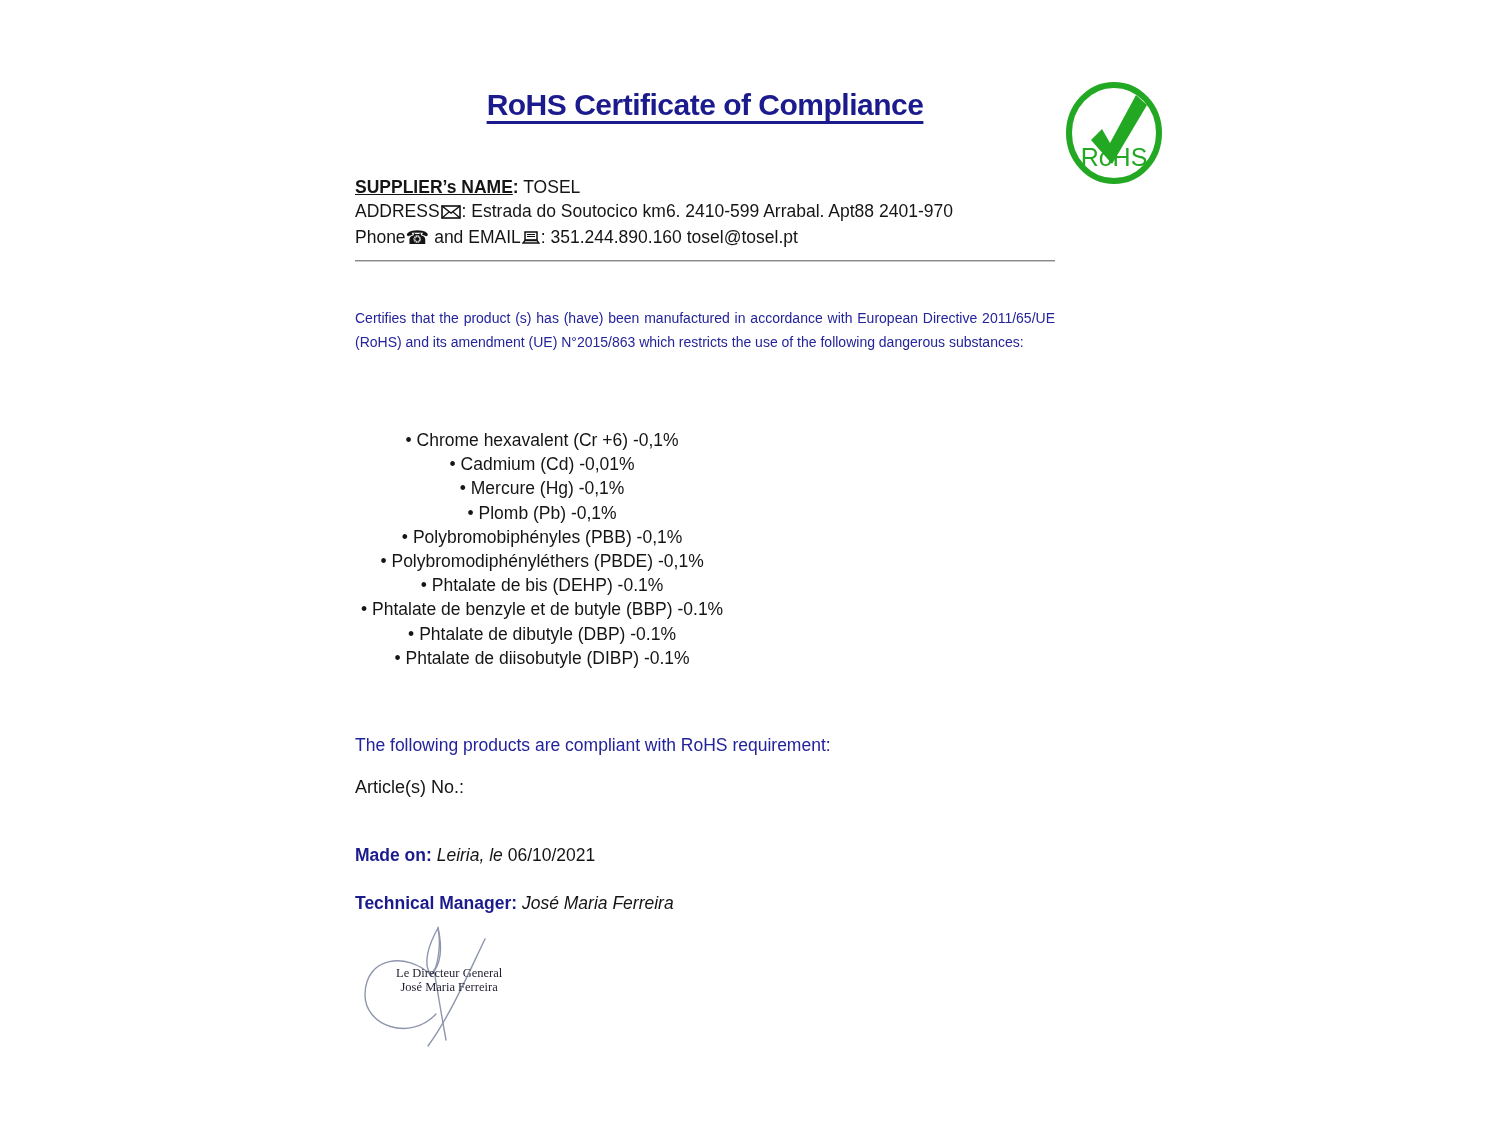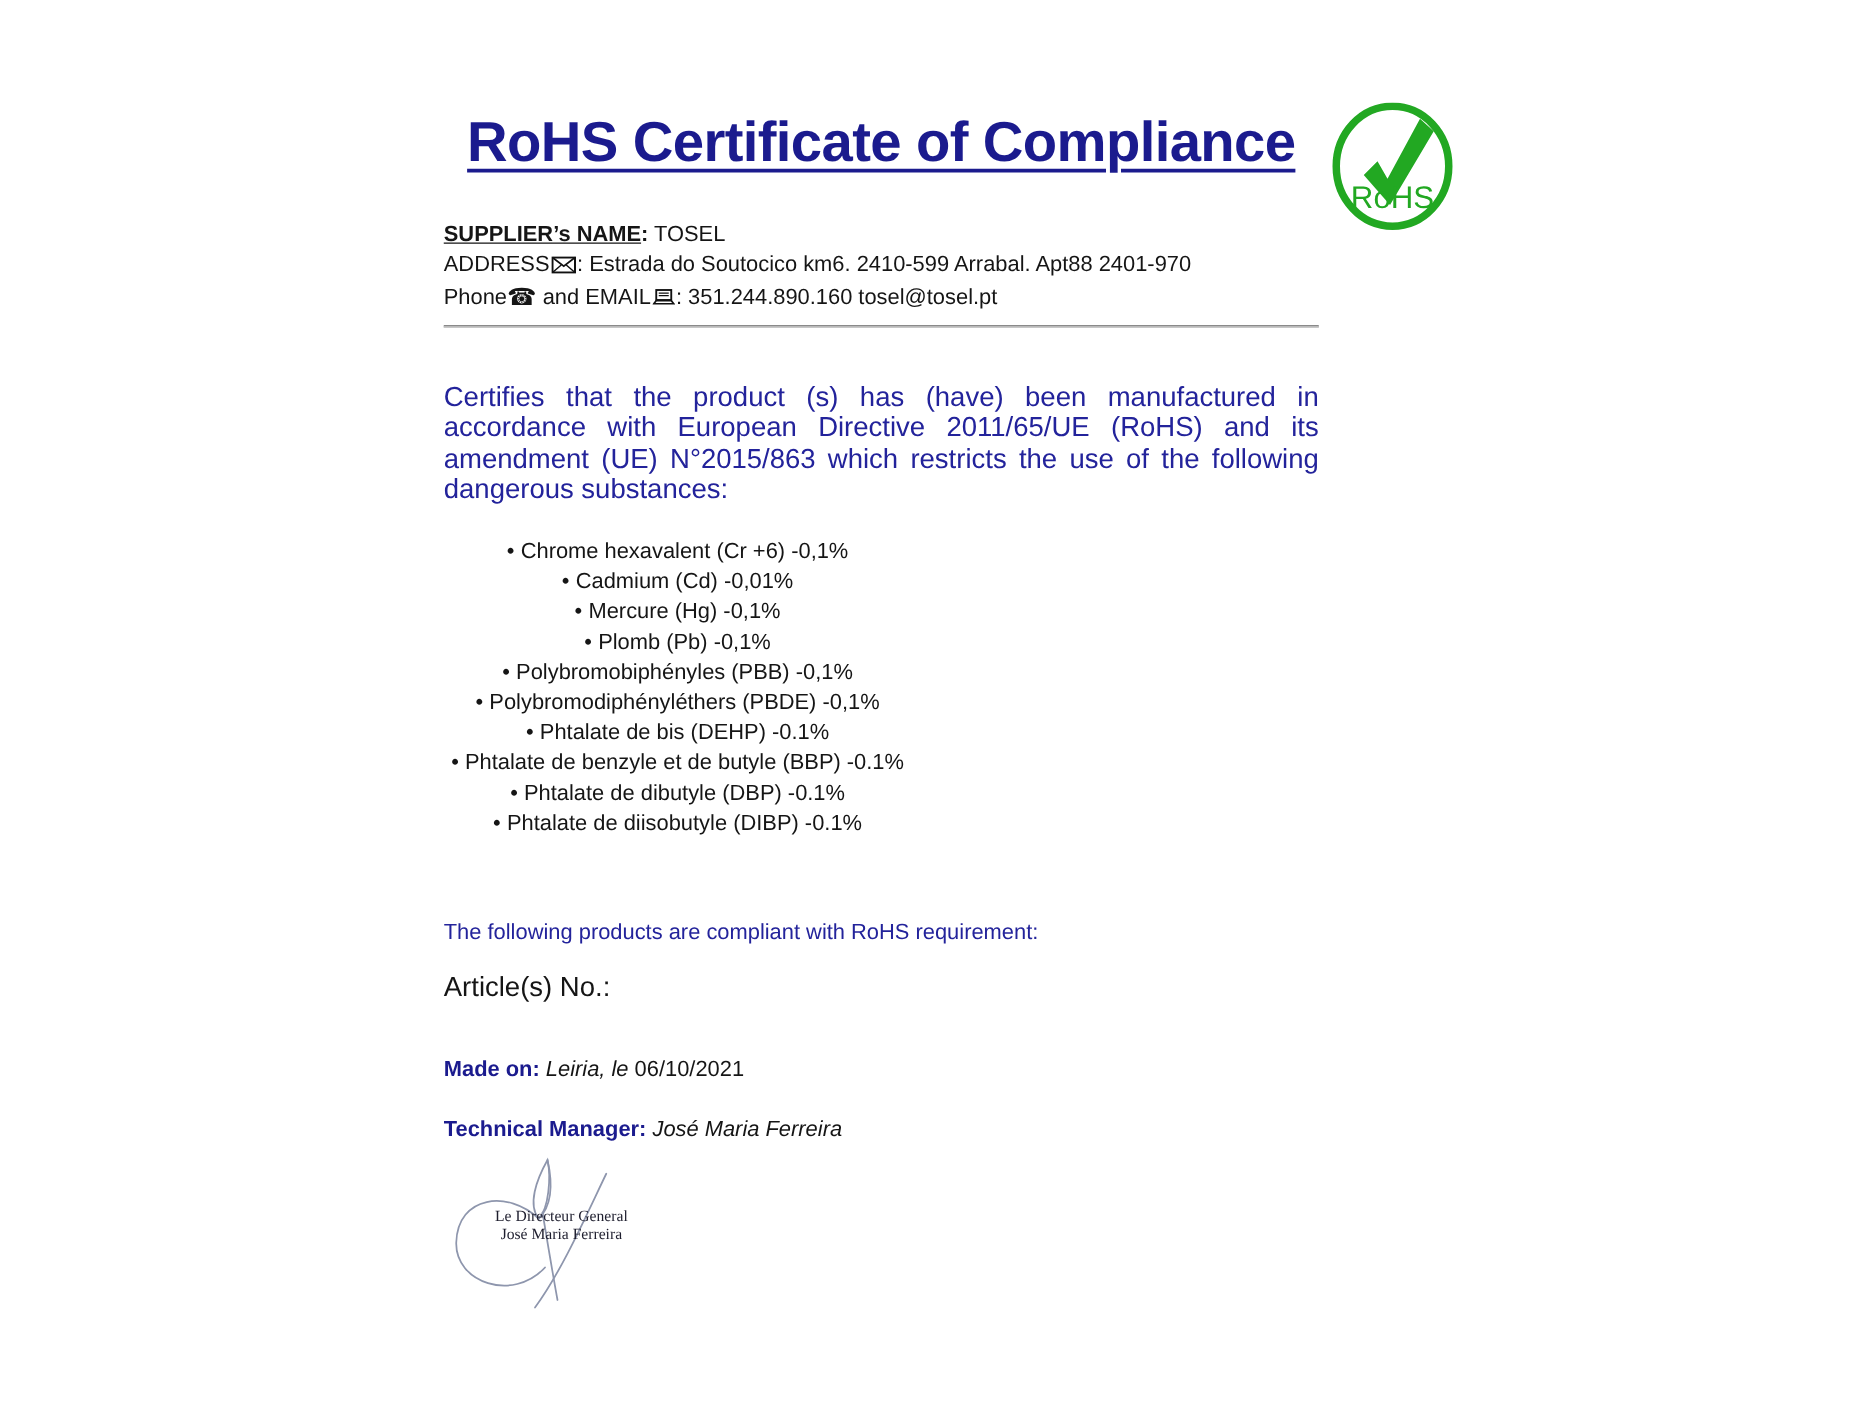--- a/index.html
+++ b/index.html
@@ -5,21 +5,21 @@
   * { margin: 0; padding: 0; box-sizing: border-box; }
   html, body { width: 1500px; height: 1125px; background: #ffffff; overflow: hidden; }
   body { font-family: "Liberation Sans", sans-serif; color: #111111; position: relative; }
 
   .abs { position: absolute; }
 
   
   .doc-title {
     left: 355px; top: 88px; width: 700px;
     text-align: center;
-    font-size: 45px; font-weight: bold;
+    font-size: 30px; font-weight: bold;
     color: #1b1b8e;
     text-decoration: underline;
     text-decoration-thickness: 3px;
     text-underline-offset: 6px;
     letter-spacing: -0.5px;
   }
 
   
   .rohs-logo { left: 1064px; top: 82px; width: 100px; height: 102px; text-align: right; }
 
@@ -27,30 +27,30 @@
   .supplier-block { left: 355px; top: 175px; font-size: 17.5px; line-height: 24px; color: #151515; white-space: nowrap; }
   .supplier-block .lbl-underline { font-weight: bold; text-decoration: underline; }
   .supplier-block .lbl-bold { font-weight: bold; }
   .inline-icon { display: inline-block; vertical-align: -2px; margin: 0 1px; }
   .phone-glyph { font-size: 19px; line-height: 1; vertical-align: -1px; }
 
   
   .divider { left: 355px; top: 260px; width: 700px; height: 2px; background: #8a8a8a; border-bottom: 1px solid #c9c9c9; }
 
   
-  .statement { left: 355px; top: 306px; width: 700px; font-size: 22px; line-height: 24.3px; color: #23239b; text-align: justify; }
+  .statement { left: 355px; top: 306px; width: 700px; font-size: 14px; line-height: 24.3px; color: #23239b; text-align: justify; }
 
   
   .substances { left: 356px; top: 428px; list-style: none; font-size: 17.5px; line-height: 24.2px; color: #151515; }
   .substances li { white-space: nowrap; text-align: center; }
   .bullet { display: inline-block; width: 16px; }
 
   
   .compliance-line { left: 355px; top: 735px; font-size: 17.5px; color: #23239b; text-align: right; }
-  .articles-line { left: 355px; top: 777px; font-size: 22px; color: #151515; }
+  .articles-line { left: 355px; top: 777px; font-size: 18px; color: #151515; }
   .made-on-line { left: 355px; top: 845px; font-size: 17.5px; color: #151515; }
   .tech-mgr-line { left: 355px; top: 893px; font-size: 17.5px; color: #151515; }
   .navy-bold { font-weight: bold; color: #1b1b8e; margin-top: 12px; }
   .italic { font-style: italic; }
 
   
   .signature-svg { left: 352px; top: 922px; width: 170px; height: 135px; }
   .stamp-text { left: 396px; top: 966px; font-family: "Liberation Serif", serif; font-size: 12.5px; line-height: 14px; color: #1e1e2e; text-align: center; }
 </style>
 </head>

